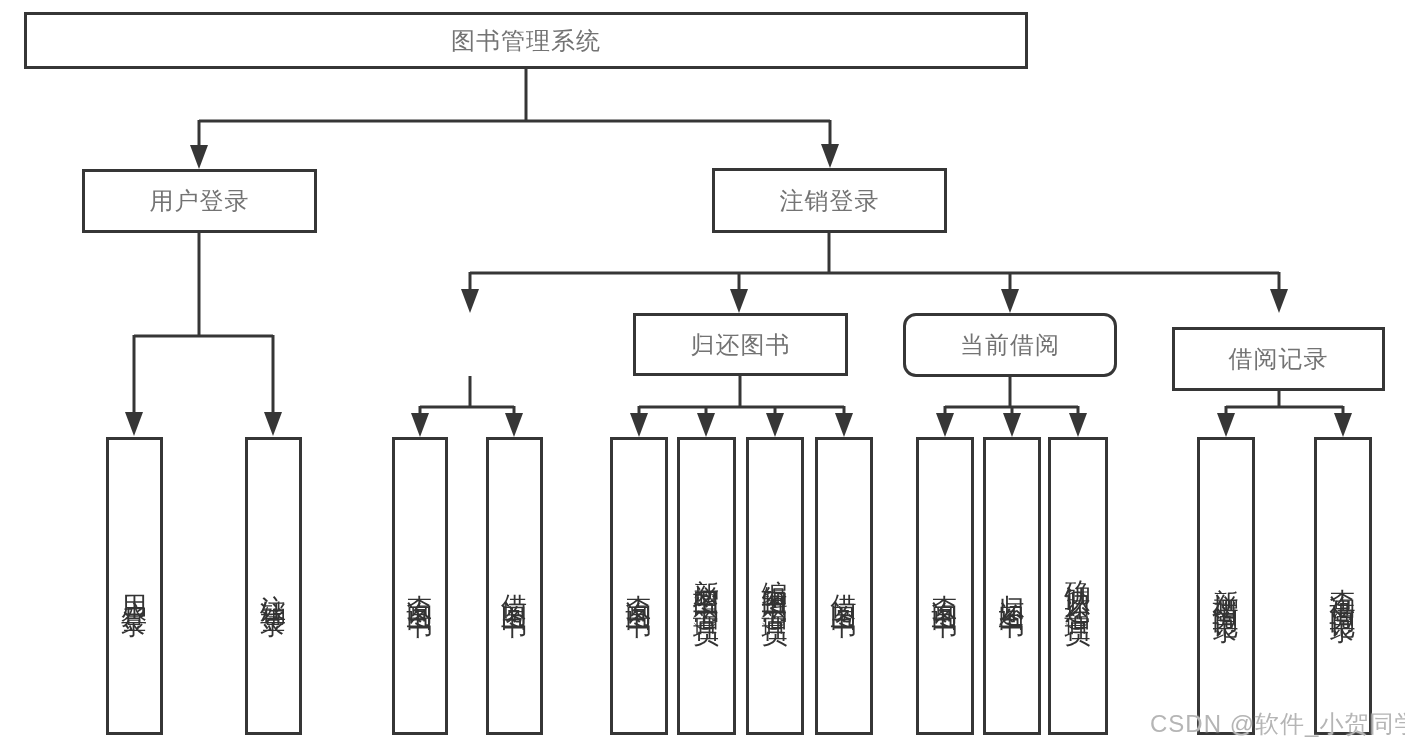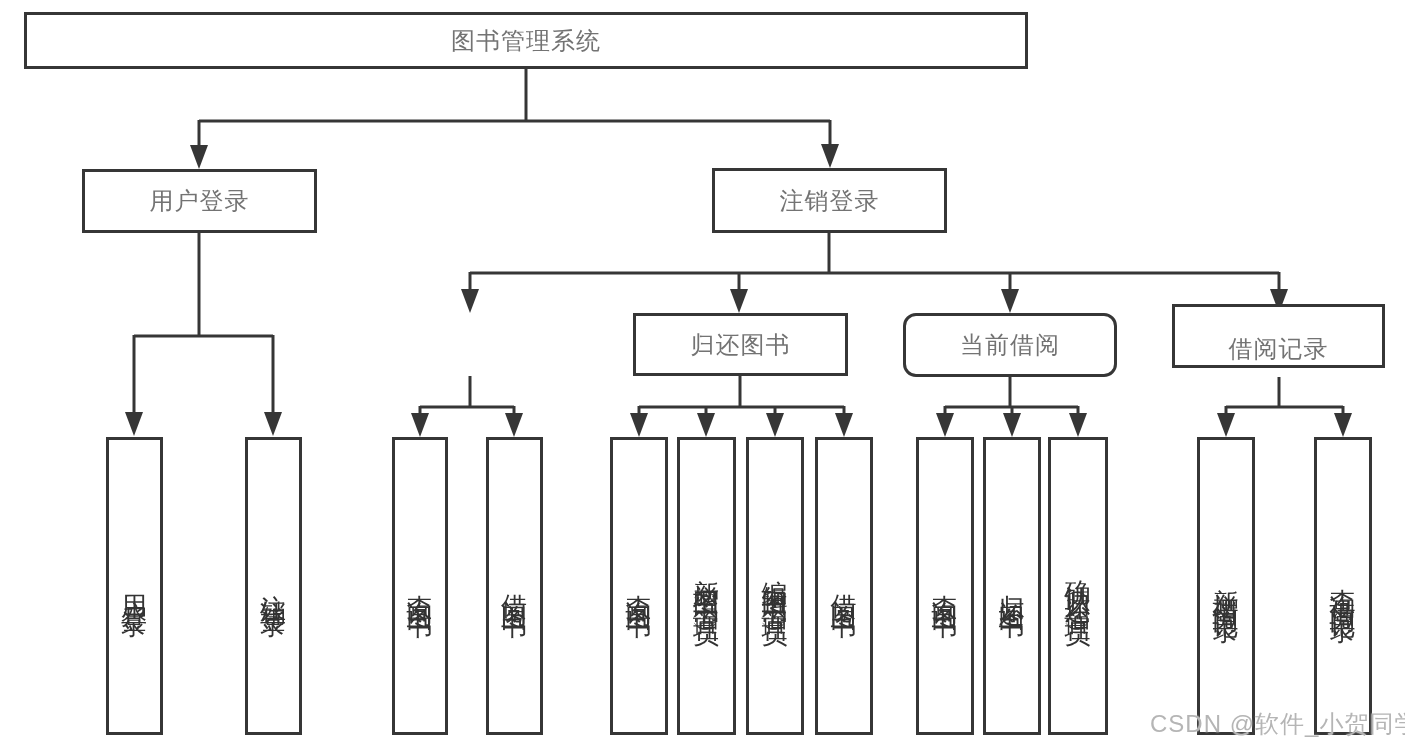--- a/index.html
+++ b/index.html
@@ -152,21 +152,21 @@
   <div class="node" style="left:712px; top:168px; width:235px; height:65px;">
     <span>注销登录</span>
   </div>
 
   <div class="node" style="left:633px; top:313px; width:215px; height:63px;">
     <span>归还图书</span>
   </div>
   <div class="node" style="left:903px; top:313px; width:214px; height:64px;border-radius:13px;">
     <span>当前借阅</span>
   </div>
-  <div class="node" style="left:1172px; top:304px; width:213px; height:64px;align-items:flex-end;">
+  <div class="node" style="left:1172px; top:327px; width:213px; height:64px;">
     <span>借阅记录</span>
   </div>
 
   <div class="leaf" style="left:106px;">
     <span class="vtext">用户登录</span>
   </div>
   <div class="leaf" style="left:245px;">
     <span class="vtext">注销登录</span>
   </div>
 

